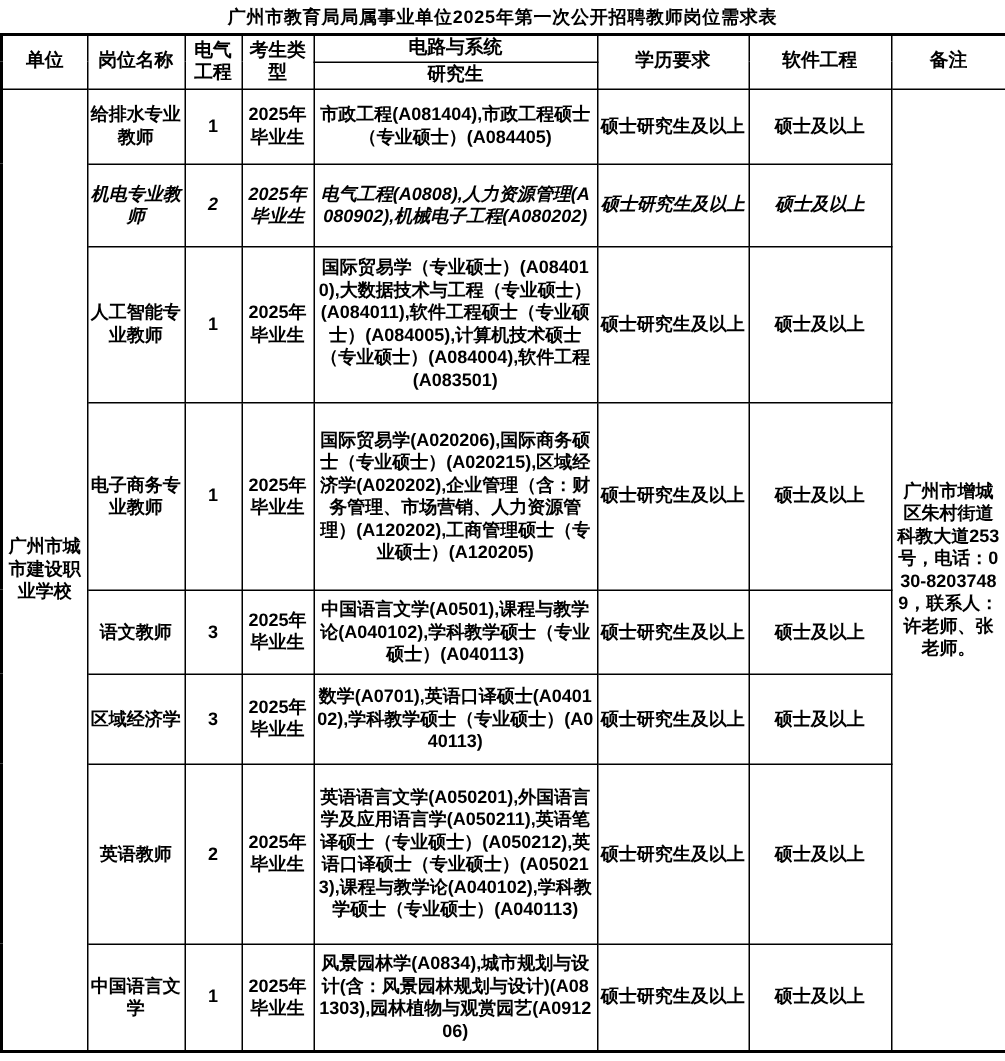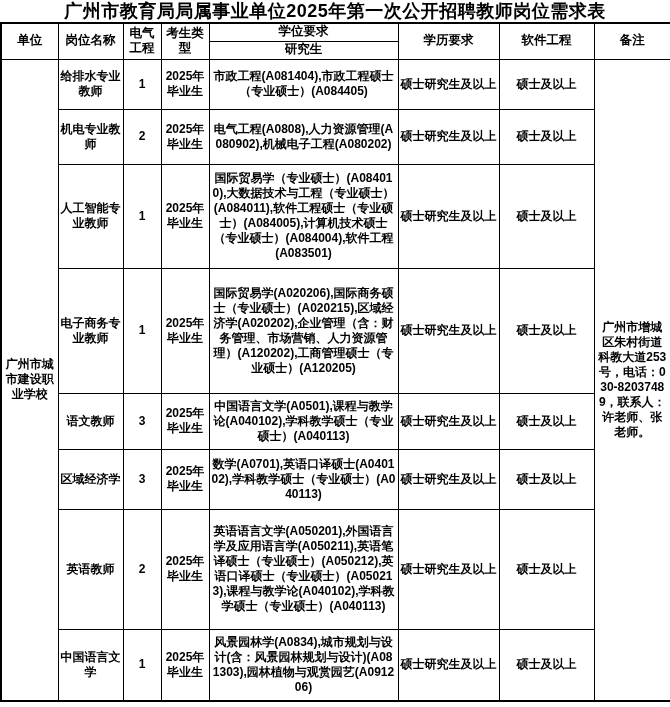--- a/index.html
+++ b/index.html
@@ -7,21 +7,21 @@
     width:670px;height:707px;
     background:#ffffff;
     font-family:"Liberation Sans","DejaVu Sans",sans-serif;
     color:#000;
     overflow:hidden;
     box-sizing:border-box;
   }
   .title{
     height:22px;line-height:22px;
     text-align:center;
-    font-size:18px;font-weight:bold;
+    font-size:12px;font-weight:bold;
     letter-spacing:0.5px;
     white-space:nowrap;
   }
   table.job-table{
     border-collapse:collapse;
     table-layout:fixed;
     width:670px;
     border:2px solid #000;
   }
   .job-table th,.job-table td{
@@ -32,21 +32,21 @@
     font-size:12px;
     font-weight:bold;
     line-height:1.25;
     word-break:break-all;
     overflow:hidden;
     box-sizing:border-box;
   }
   .job-table th{font-size:12.5px;}
   tr.hr{height:18px;}
   tr.r0{height:50px;}
-  tr.r1{height:55px;}
+  tr.r1{height:55px;font-style:italic;}
   tr.r2{height:104px;}
   tr.r3{height:125px;}
   tr.r4{height:56px;}
   tr.r5{height:60px;}
   tr.r6{height:120px;}
   tr.r7{height:72px;}
 </style>
 </head>
 <body>
 
@@ -63,21 +63,21 @@
       <col style="width:101px">
       <col style="width:95px">
       <col style="width:77px">
     </colgroup>
     <thead>
       <tr class="hr">
         <th rowspan="2">单位</th>
         <th rowspan="2">岗位名称</th>
         <th rowspan="2">电气工程</th>
         <th rowspan="2">考生类型</th>
-        <th>学位要求</th>
+        <th>电路与系统</th>
         <th rowspan="2">学历要求</th>
         <th rowspan="2">软件工程</th>
         <th rowspan="2">备注</th>
       </tr>
       <tr class="hr">
         <th>研究生</th>
       </tr>
     </thead>
     <tbody>
       <tr class="r0">

